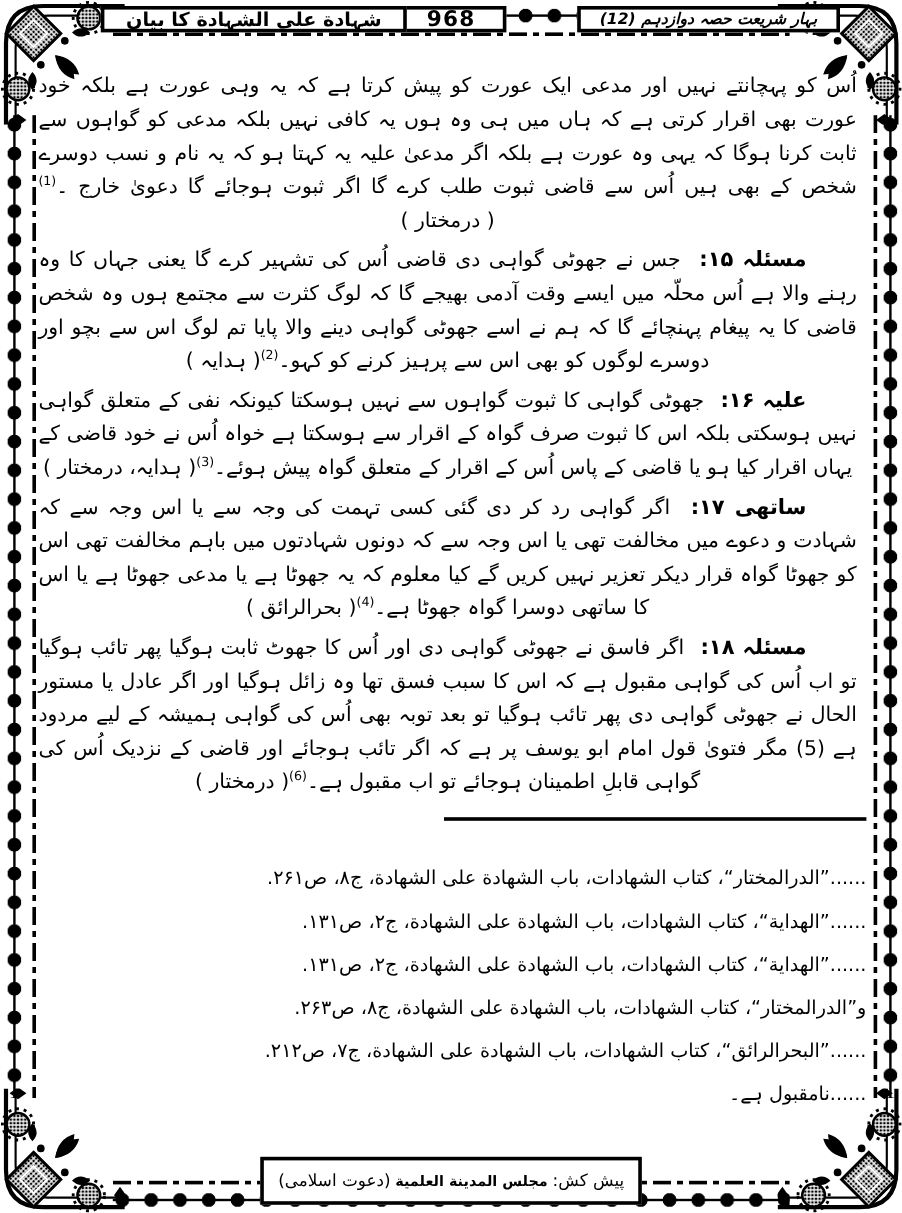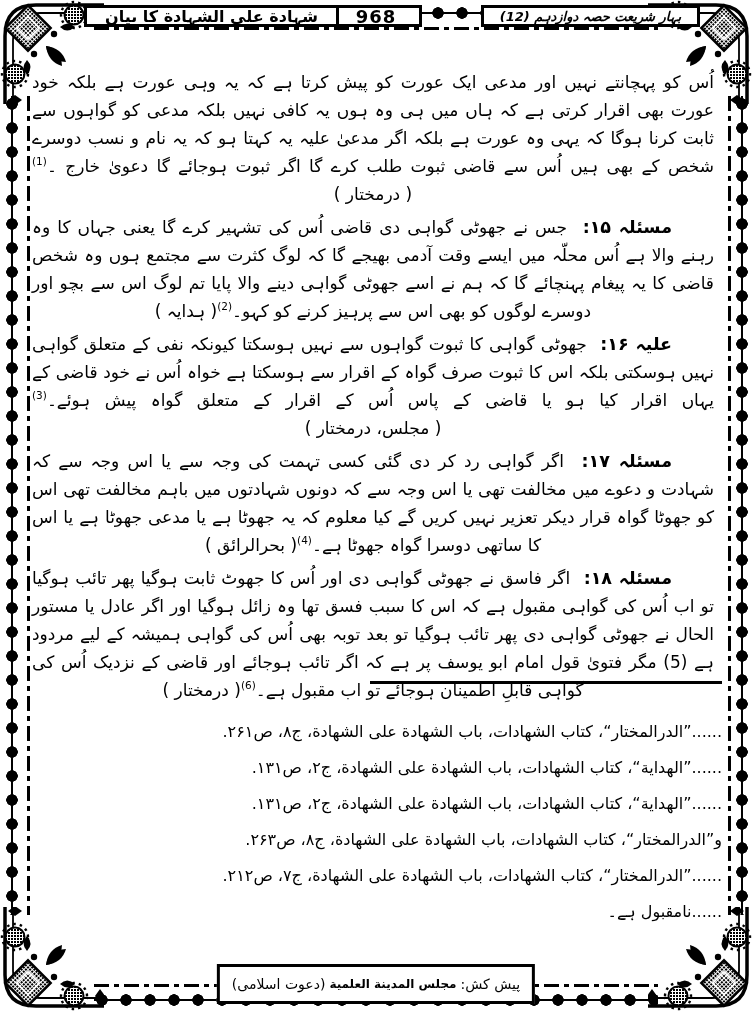--- a/index.html
+++ b/index.html
@@ -45,21 +45,21 @@
   .hbox{
     position:absolute;top:5px;height:22px;z-index:5;background:#fff;
     border:3px solid #000;display:flex;align-items:center;justify-content:center;
     font-weight:bold;white-space:nowrap;box-sizing:border-box;
   }
   .hbox.right{right:52px;padding:0 16px;font-size:13px;font-style:italic;}
   .hbox.center{left:50%;transform:translateX(-50%);width:92px;font-size:18px;letter-spacing:1px;font-family:"DejaVu Sans",sans-serif;}
   .hbox.left{left:84px;padding:0 18px;font-size:16px;}
   
   .body-text{
-    position:absolute;top:68px;right:38px;left:32px;z-index:3;
+    position:absolute;top:58px;right:38px;left:32px;z-index:3;
     direction:rtl;text-align:justify;
   }
   .para{
     margin:0 0 5px 0;font-size:17px;line-height:28px;
     text-align:justify;text-align-last:center;
   }
   .para .label{font-weight:bold;font-size:17.5px;}
   .para .label:after{content:"\00a0\00a0";}
   .para.indent{text-indent:42px;}
   sup.marker{font-size:10.5px;line-height:0;}
@@ -138,35 +138,35 @@
   <div class="hbox right">بہار شریعت حصہ دوازدہم (12)</div>
   <div class="hbox center" dir="ltr">968</div>
   <div class="hbox left">شہادة علی الشہادة کا بیان</div>
 
   <div class="body-text">
 
     <p class="para"><span>اُس کو پہچانتے نہیں اور مدعی ایک عورت کو پیش کرتا ہے کہ یہ وہی عورت ہے بلکہ خود عورت بھی اقرار کرتی ہے کہ ہاں میں ہی وہ ہوں یہ کافی نہیں بلکہ مدعی کو گواہوں سے ثابت کرنا ہوگا کہ یہی وہ عورت ہے بلکہ اگر مدعیٰ علیہ یہ کہتا ہو کہ یہ نام و نسب دوسرے شخص کے بھی ہیں اُس سے قاضی ثبوت طلب کرے گا اگر ثبوت ہوجائے گا دعویٰ خارج ۔</span><sup class="marker">(1)</sup><span class="ref">( درمختار )</span></p>
 
     <p class="para indent"><b class="label">مسئلہ ۱۵:</b><span>جس نے جھوٹی گواہی دی قاضی اُس کی تشہیر کرے گا یعنی جہاں کا وہ رہنے والا ہے اُس محلّہ میں ایسے وقت آدمی بھیجے گا کہ لوگ کثرت سے مجتمع ہوں وہ شخص قاضی کا یہ پیغام پہنچائے گا کہ ہم نے اسے جھوٹی گواہی دینے والا پایا تم لوگ اس سے بچو اور دوسرے لوگوں کو بھی اس سے پرہیز کرنے کو کہو۔</span><sup class="marker">(2)</sup><span class="ref">( ہدایہ )</span></p>
 
-    <p class="para indent"><b class="label">علیہ ۱۶:</b><span>جھوٹی گواہی کا ثبوت گواہوں سے نہیں ہوسکتا کیونکہ نفی کے متعلق گواہی نہیں ہوسکتی بلکہ اس کا ثبوت صرف گواہ کے اقرار سے ہوسکتا ہے خواہ اُس نے خود قاضی کے یہاں اقرار کیا ہو یا قاضی کے پاس اُس کے اقرار کے متعلق گواہ پیش ہوئے۔</span><sup class="marker">(3)</sup><span class="ref">( مجلس، درمختار )</span></p>
+    <p class="para indent"><b class="label">علیہ ۱۶:</b><span>جھوٹی گواہی کا ثبوت گواہوں سے نہیں ہوسکتا کیونکہ نفی کے متعلق گواہی نہیں ہوسکتی بلکہ اس کا ثبوت صرف گواہ کے اقرار سے ہوسکتا ہے خواہ اُس نے خود قاضی کے یہاں اقرار کیا ہو یا قاضی کے پاس اُس کے اقرار کے متعلق گواہ پیش ہوئے۔</span><sup class="marker">(3)</sup><span class="ref">( ہدایہ، درمختار )</span></p>
 
-    <p class="para indent"><b class="label">مسئلہ ۱۷:</b><span>اگر گواہی رد کر دی گئی کسی تہمت کی وجہ سے یا اس وجہ سے کہ شہادت و دعوے میں مخالفت تھی یا اس وجہ سے کہ دونوں شہادتوں میں باہم مخالفت تھی اس کو جھوٹا گواہ قرار دیکر تعزیر نہیں کریں گے کیا معلوم کہ یہ جھوٹا ہے یا مدعی جھوٹا ہے یا اس کا ساتھی دوسرا گواہ جھوٹا ہے۔</span><sup class="marker">(4)</sup><span class="ref">( بحرالرائق )</span></p>
+    <p class="para indent"><b class="label">ساتھی ۱۷:</b><span>اگر گواہی رد کر دی گئی کسی تہمت کی وجہ سے یا اس وجہ سے کہ شہادت و دعوے میں مخالفت تھی یا اس وجہ سے کہ دونوں شہادتوں میں باہم مخالفت تھی اس کو جھوٹا گواہ قرار دیکر تعزیر نہیں کریں گے کیا معلوم کہ یہ جھوٹا ہے یا مدعی جھوٹا ہے یا اس کا ساتھی دوسرا گواہ جھوٹا ہے۔</span><sup class="marker">(4)</sup><span class="ref">( بحرالرائق )</span></p>
 
     <p class="para indent"><b class="label">مسئلہ ۱۸:</b><span>اگر فاسق نے جھوٹی گواہی دی اور اُس کا جھوٹ ثابت ہوگیا پھر تائب ہوگیا تو اب اُس کی گواہی مقبول ہے کہ اس کا سبب فسق تھا وہ زائل ہوگیا اور اگر عادل یا مستور الحال نے جھوٹی گواہی دی پھر تائب ہوگیا تو بعد توبہ بھی اُس کی گواہی ہمیشہ کے لیے مردود ہے (5) مگر فتویٰ قول امام ابو یوسف پر ہے کہ اگر تائب ہوجائے اور قاضی کے نزدیک اُس کی گواہی قابلِ اطمینان ہوجائے تو اب مقبول ہے۔</span><sup class="marker">(6)</sup><span class="ref">( درمختار )</span></p>
 
   </div>
 
   <div class="fn-rule"></div>
   <div class="footnotes">
     <div class="fn">......”الدرالمختار“، کتاب الشهادات، باب الشهادة علی الشهادة، ج۸، ص۲۶۱.</div>
     <div class="fn">......”الهداية“، کتاب الشهادات، باب الشهادة علی الشهادة، ج۲، ص۱۳۱.</div>
     <div class="fn">......”الهداية“، کتاب الشهادات، باب الشهادة علی الشهادة، ج۲، ص۱۳۱.</div>
     <div class="fn">و”الدرالمختار“، کتاب الشهادات، باب الشهادة علی الشهادة، ج۸، ص۲۶۳.</div>
-    <div class="fn">......”الدرالمختار“، کتاب الشهادات، باب الشهادة علی الشهادة، ج۷، ص۲۱۲.</div>
+    <div class="fn">......”البحرالرائق“، کتاب الشهادات، باب الشهادة علی الشهادة، ج۷، ص۲۱۲.</div>
     <div class="fn">......نامقبول ہے۔</div>
   </div>
 
   <div class="footer-box">
     <span>پیش کش:</span>
     <span class="org">مجلس المدينة العلمية</span>
     <span>(دعوت اسلامی)</span>
   </div>
 
 </div>

